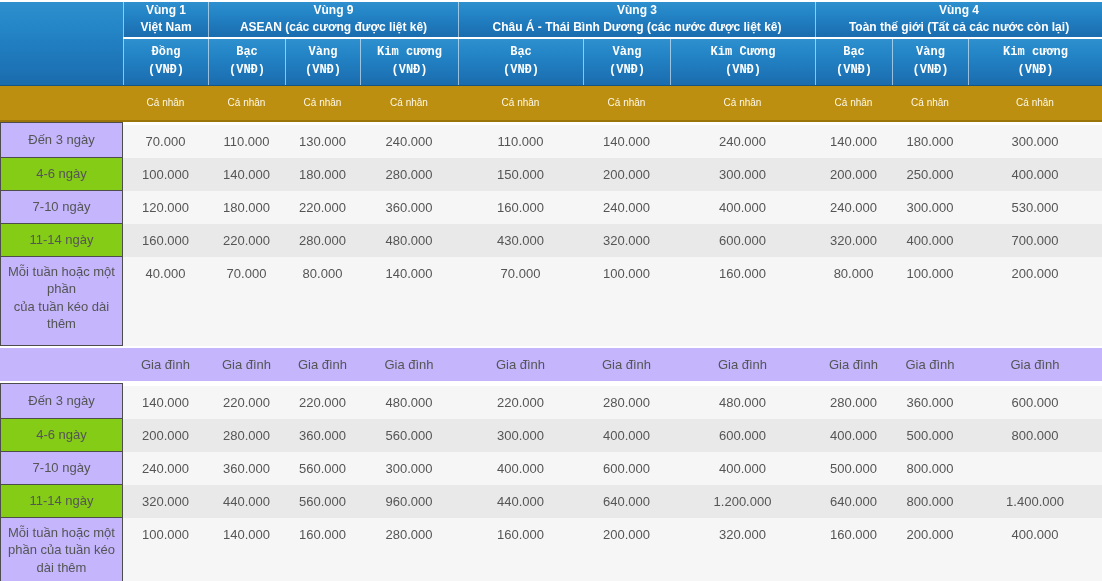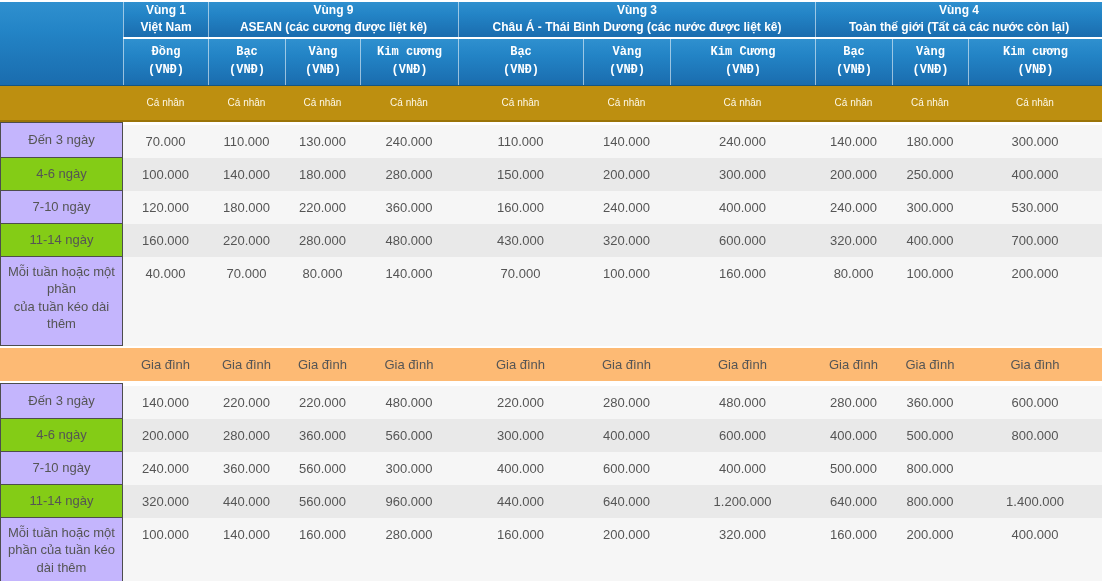--- a/index.html
+++ b/index.html
@@ -44,21 +44,21 @@
     color:#fdf8e7;
     text-align:center;
     vertical-align:middle;
     font-size:10px;
     height:34px;
     border-top:1px solid #16557f;
     border-bottom:2px solid #9a7408;
   }
   
   .section-gray td{
-    background:#fdba74;
+    background:#c4b5fd;
     color:#555555;
     text-align:center;
     vertical-align:middle;
     font-size:13px;
     height:33px;
     border-top:2px solid #ffffff;
     border-bottom:2px solid #ffffff;
   }
   
   tr.data td{

